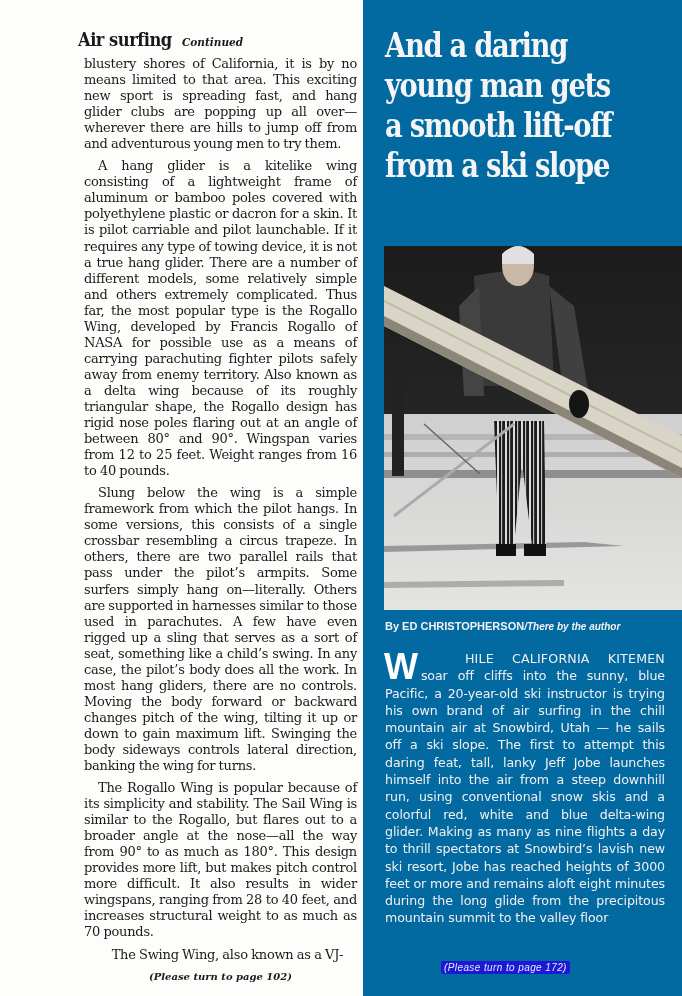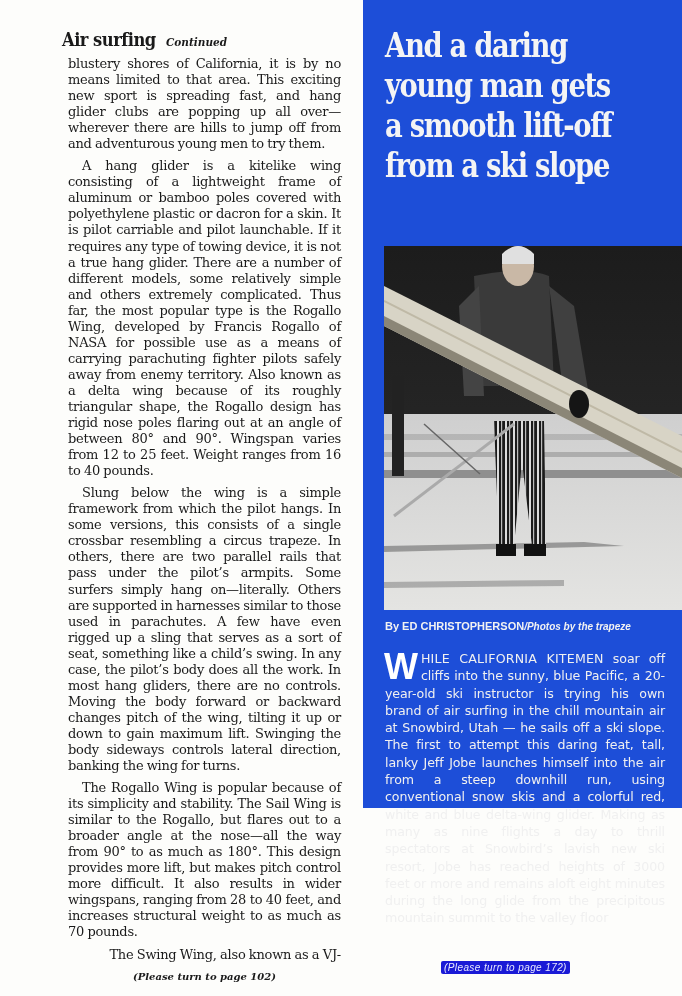--- a/index.html
+++ b/index.html
@@ -8,21 +8,21 @@
       background: #fdfdfb;
     }
     body {
       width: 682px;
       height: 996px;
       position: relative;
       overflow: hidden;
     }
     .left-col {
       position: absolute;
-      left: 62px;
+      left: 78px;
       top: 28px;
       width: 285px;
       color: #1a1a1a;
     }
     .section-head {
       display: flex;
       align-items: baseline;
       margin-bottom: 6px;
       height: 22px;
     }
@@ -79,22 +79,22 @@
     }
     .folio .magazine {
       letter-spacing: 0.4px;
     }
 
     .right-panel {
       position: absolute;
       left: 363px;
       top: 0;
       width: 319px;
-      height: 808px;
-      background: #1d4ed8;
+      height: 996px;
+      background: #0369a1;
       color: #f2f2f2;
     }
     .headline {
       position: absolute;
       left: 22px;
       top: 26px;
       width: 300px;
       font-family: "DejaVu Serif", serif;
       font-weight: bold;
       font-size: 33px;
@@ -151,20 +151,21 @@
       float: left;
       font-family: "Liberation Sans", sans-serif;
       font-weight: bold;
       font-size: 36px;
       line-height: 30px;
       margin: 2px 3px 0 -1px;
       color: #fff;
     }
     .lead-caps {
       letter-spacing: 0.2px;
+      margin-left: 44px;
     }
     .turn-note-right {
       position: absolute;
       left: 78px;
       top: 961px;
       background: #1a1ad6;
       color: #e8e8ff;
       font-family: "Liberation Sans", sans-serif;
       font-style: italic;
       font-weight: normal;
@@ -180,21 +181,21 @@
 <div class="left-col">
   <div class="section-head">
     <span class="section-title">Air surfing</span>
     <span class="section-continued">Continued</span>
   </div>
   <div class="body-text">
     <p class="first">blustery shores of California, it is by no means limited to that area. This exciting new sport is spreading fast, and hang glider clubs are popping up all over—wherever there are hills to jump off from and adventurous young men to try them.</p>
     <p>A hang glider is a kitelike wing consisting of a lightweight frame of aluminum or bamboo poles covered with polyethylene plastic or dacron for a skin. It is pilot carriable and pilot launchable. If it requires any type of towing device, it is not a true hang glider. There are a number of different models, some relatively simple and others extremely complicated. Thus far, the most popular type is the Rogallo Wing, developed by Francis Rogallo of NASA for possible use as a means of carrying parachuting fighter pilots safely away from enemy territory. Also known as a delta wing because of its roughly triangular shape, the Rogallo design has rigid nose poles flaring out at an angle of between 80° and 90°. Wingspan varies from 12 to 25 feet. Weight ranges from 16 to 40 pounds.</p>
     <p>Slung below the wing is a simple framework from which the pilot hangs. In some versions, this consists of a single crossbar resembling a circus trapeze. In others, there are two parallel rails that pass under the pilot’s armpits. Some surfers simply hang on—literally. Others are supported in harnesses similar to those used in parachutes. A few have even rigged up a sling that serves as a sort of seat, something like a child’s swing. In any case, the pilot’s body does all the work. In most hang gliders, there are no controls. Moving the body forward or backward changes pitch of the wing, tilting it up or down to gain maximum lift. Swinging the body sideways controls lateral direction, banking the wing for turns.</p>
     <p>The Rogallo Wing is popular because of its simplicity and stability. The Sail Wing is similar to the Rogallo, but flares out to a broader angle at the nose—all the way from 90° to as much as 180°. This design provides more lift, but makes pitch control more difficult. It also results in wider wingspans, ranging from 28 to 40 feet, and increases structural weight to as much as 70 pounds.</p>
-    <p style="text-align:right;">The Swing Wing, also known as a VJ-</p>
+    <p style="text-align:center;">The Swing Wing, also known as a VJ-</p>
   </div>
   <div class="turn-note-left">(Please turn to page 102)</div>
 </div>
 
 <div class="folio">
   <span>100</span>
   <span class="magazine">KITEMEN MECHANICS</span>
 </div>
 
 <div class="right-panel">
@@ -241,21 +242,21 @@
       <path d="M0 40 L298 190 L298 232 L0 80 Z" fill="#d8d4c6"></path>
       <path d="M0 70 L298 222 L298 232 L0 80 Z" fill="#8b8677"></path>
       <line x1="0" y1="55" x2="298" y2="206" stroke="#bfb9a6" stroke-width="2"></line>
       <line x1="10" y1="270" x2="130" y2="178" stroke="#aaa" stroke-width="3"></line>
       <line x1="40" y1="178" x2="96" y2="228" stroke="#666" stroke-width="1.5"></line>
       <ellipse cx="195" cy="158" rx="10" ry="14" fill="#151515"></ellipse>
     </svg>
   </div>
 
   <div class="byline">
-    <span>By ED CHRISTOPHERSON</span><span class="credit">/Photos by the trapeze</span>
+    <span>By ED CHRISTOPHERSON</span><span class="credit">/There by the author</span>
   </div>
 
   <div class="intro">
     <span class="dropcap">W</span><span class="lead-caps">HILE CALIFORNIA KITEMEN</span><span> soar off cliffs into the sunny, blue Pacific, a 20-year-old ski instructor is trying his own brand of air surfing in the chill mountain air at Snowbird, Utah — he sails off a ski slope. The first to attempt this daring feat, tall, lanky Jeff Jobe launches himself into the air from a steep downhill run, using conventional snow skis and a colorful red, white and blue delta-wing glider. Making as many as nine flights a day to thrill spectators at Snowbird’s lavish new ski resort, Jobe has reached heights of 3000 feet or more and remains aloft eight minutes during the long glide from the precipitous mountain summit to the valley floor</span>
   </div>
 
   <span class="turn-note-right" style="background: rgb(26, 26, 214);">(Please turn to page 172)</span>
 </div>
 
 </body></html>

